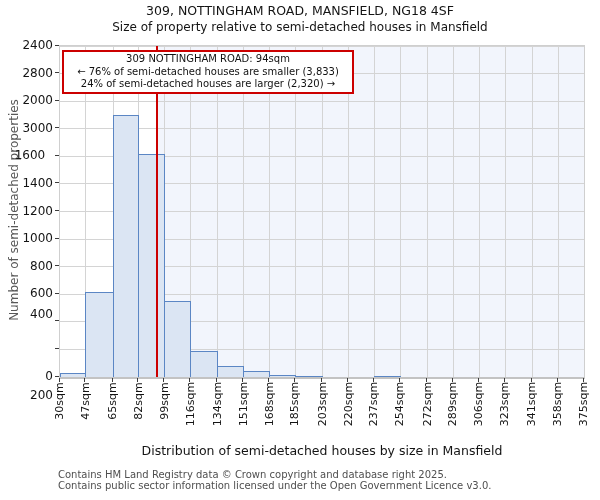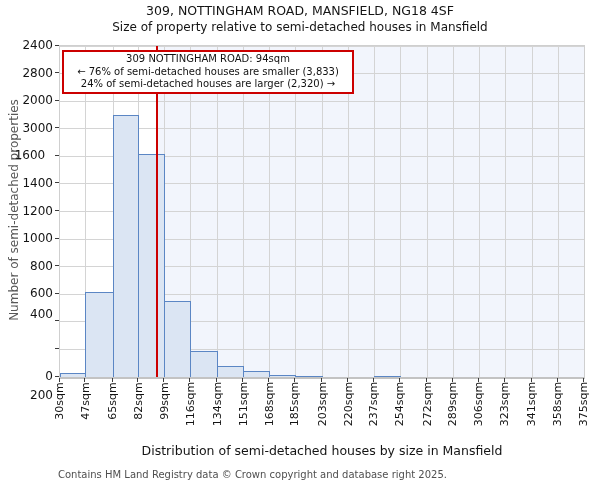--- a/index.html
+++ b/index.html
@@ -162,13 +162,14 @@
       <div class="rot xtick-label" style="left: 504.02px; top: 404px;">323sqm</div>
       <div class="xtick" style="left: 530.859px;"></div>
       <div class="rot xtick-label" style="left: 531.359px; top: 404px;">341sqm</div>
       <div class="xtick" style="left: 556.68px;"></div>
       <div class="rot xtick-label" style="left: 557.18px; top: 404px;">358sqm</div>
       <div class="xtick" style="left: 582.5px;"></div>
       <div class="rot xtick-label" style="left: 583px; top: 404px;">375sqm</div>
     </div>
 
   <div id="footer1" class="footer-line">Contains HM Land Registry data © Crown copyright and database right 2025.</div>
+  <div id="footer2" class="footer-line">Contains public sector information licensed under the Open Government Licence v3.0.</div>
 </div>
 
 </body></html>

